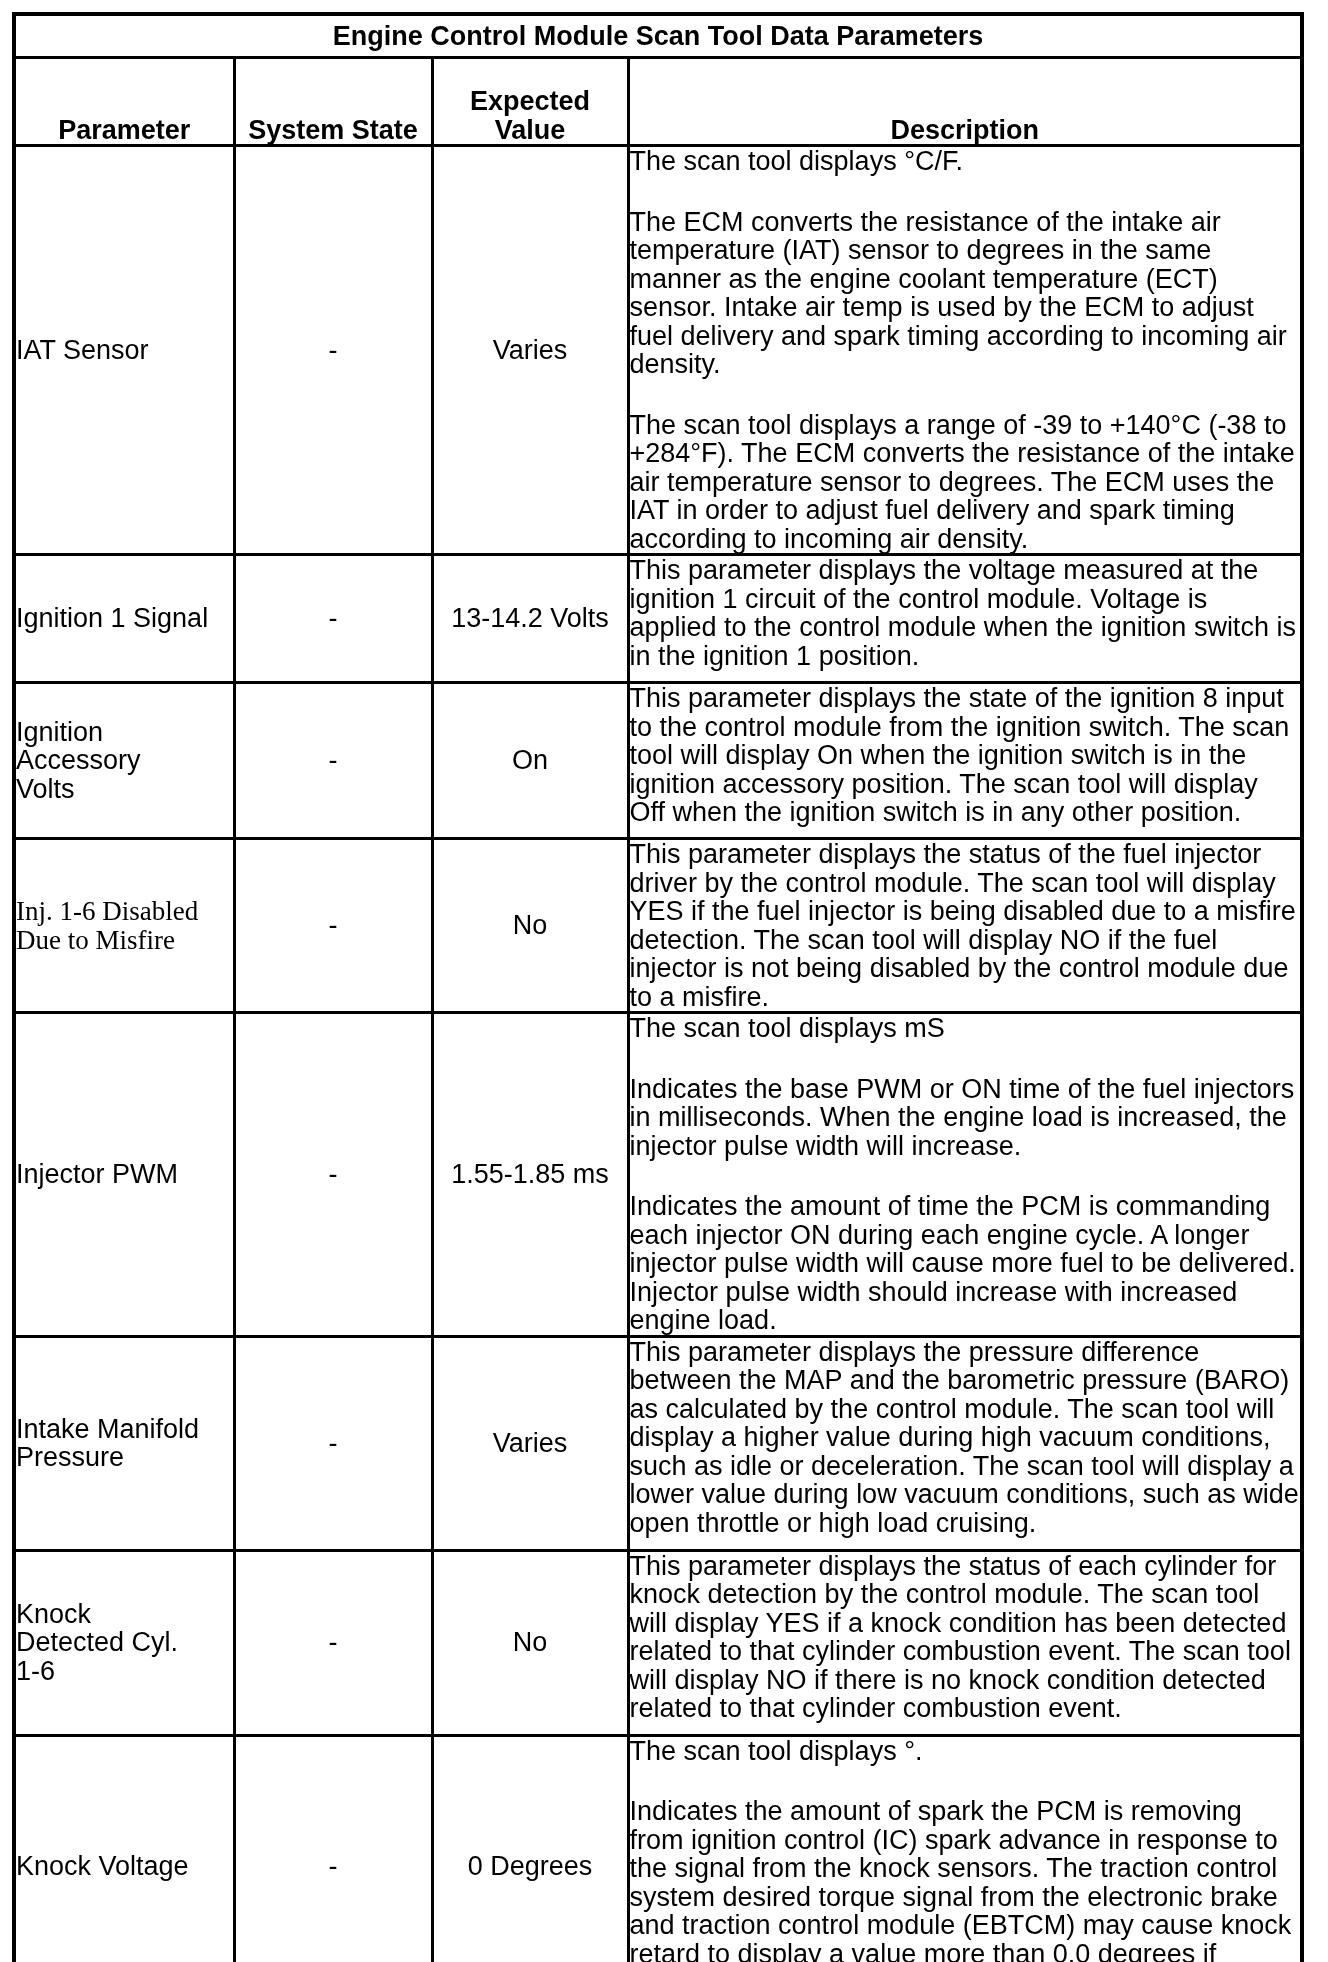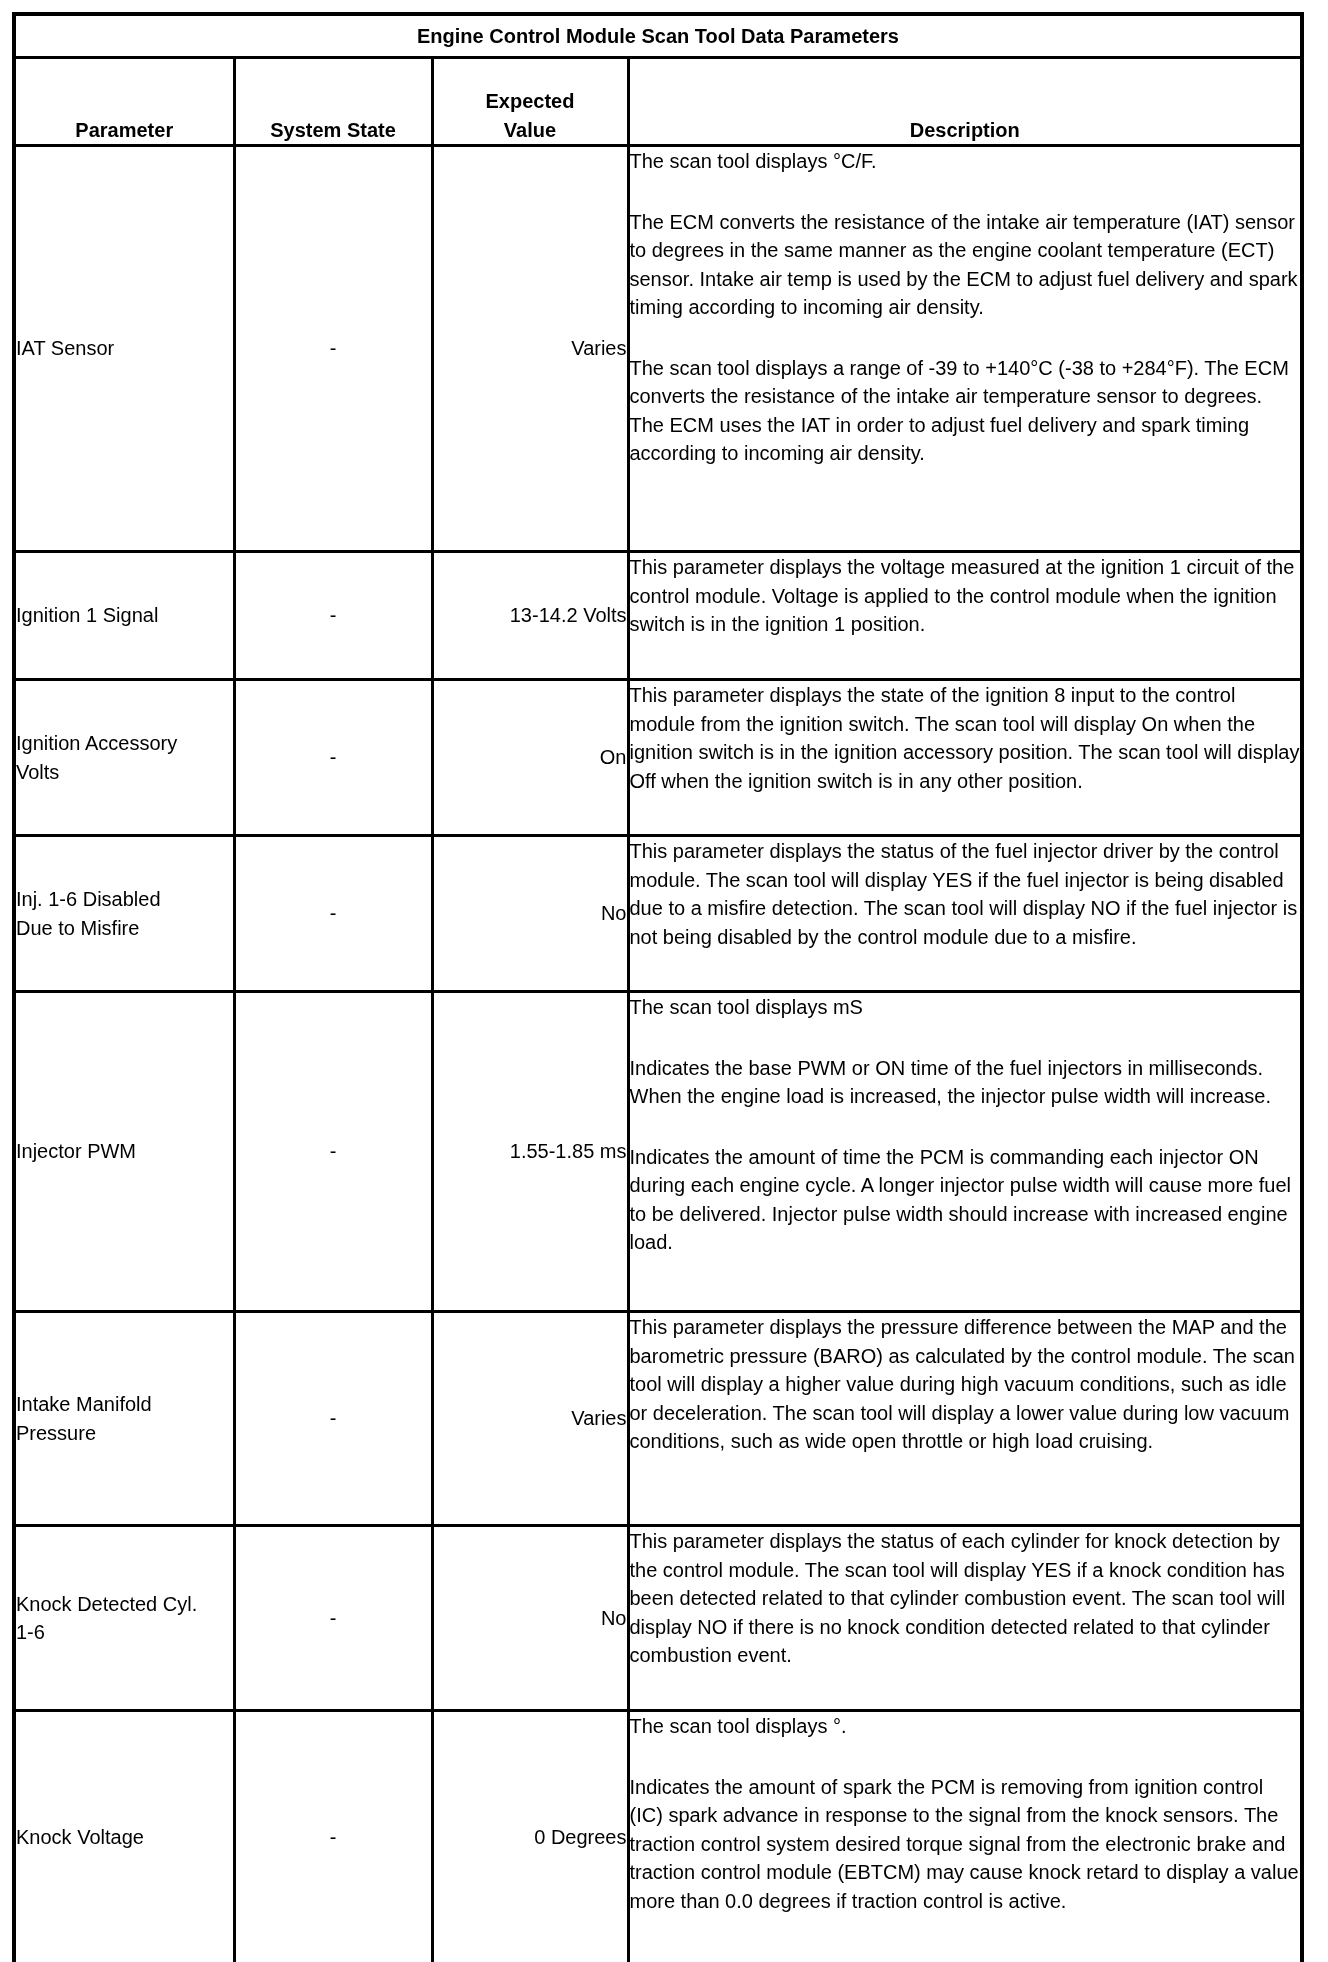--- a/index.html
+++ b/index.html
@@ -4,28 +4,28 @@
 <style>
   html, body { margin: 0; padding: 0; background: #ffffff; }
   body { width: 1328px; height: 1962px; position: relative; overflow: hidden;
          font-family: "Liberation Sans", sans-serif; color: #000; }
   table.spec {
     position: absolute; left: 12px; top: 12px;
     width: 1288px; border-collapse: collapse;
     border: 4px solid #000; table-layout: fixed;
   }
   table.spec td, table.spec th {
-    border: 3px solid #000; padding: 0; font-size: 20px; line-height: 28.5px;
+    border: 3px solid #000; padding: 0; font-size: 27px; line-height: 28.5px;
   }
   .title-row th { height: 40px; font-weight: bold; text-align: center; vertical-align: middle; }
   .head-row th { height: 62px; font-weight: bold; text-align: center; vertical-align: bottom; padding-bottom: 2px; }
   .head-row th { border-bottom-width: 5px; }
   td.param { text-align: left; vertical-align: middle; padding-left: 6px; }
   td.state { text-align: center; vertical-align: middle; }
-  td.expected { text-align: right; vertical-align: middle; }
+  td.expected { text-align: center; vertical-align: middle; }
   td.desc { text-align: left; vertical-align: top; padding: 2px 6px 2px 5px; }
   td.desc p { margin: 0; }
   td.desc p + p { margin-top: 32px; }
   col.c1 { width: 220px; }
   col.c2 { width: 198px; }
   col.c3 { width: 196px; }
   col.c4 { width: 674px; }
 </style>
 </head>
 <body>
@@ -69,21 +69,21 @@
       </tr>
       <tr style="height: 156px;">
         <td class="param" style="padding-right: 30px;">Ignition Accessory Volts</td>
         <td class="state">-</td>
         <td class="expected">On</td>
         <td class="desc">
           <p>This parameter displays the state of the ignition 8 input to the control module from the ignition switch. The scan tool will display On when the ignition switch is in the ignition accessory position. The scan tool will display Off when the ignition switch is in any other position.</p>
         </td>
       </tr>
       <tr style="height: 156px;">
-        <td class="param" style="padding-right: 30px;">Inj. 1-6 Disabled Due to Misfire</td>
+        <td class="param" style="padding-right: 30px; font-family: Liberation Serif, serif;">Inj. 1-6 Disabled Due to Misfire</td>
         <td class="state">-</td>
         <td class="expected">No</td>
         <td class="desc">
           <p>This parameter displays the status of the fuel injector driver by the control module. The scan tool will display YES if the fuel injector is being disabled due to a misfire detection. The scan tool will display NO if the fuel injector is not being disabled by the control module due to a misfire.</p>
         </td>
       </tr>
       <tr style="height: 320px;">
         <td class="param">Injector PWM</td>
         <td class="state">-</td>
         <td class="expected">1.55-1.85 ms</td>

